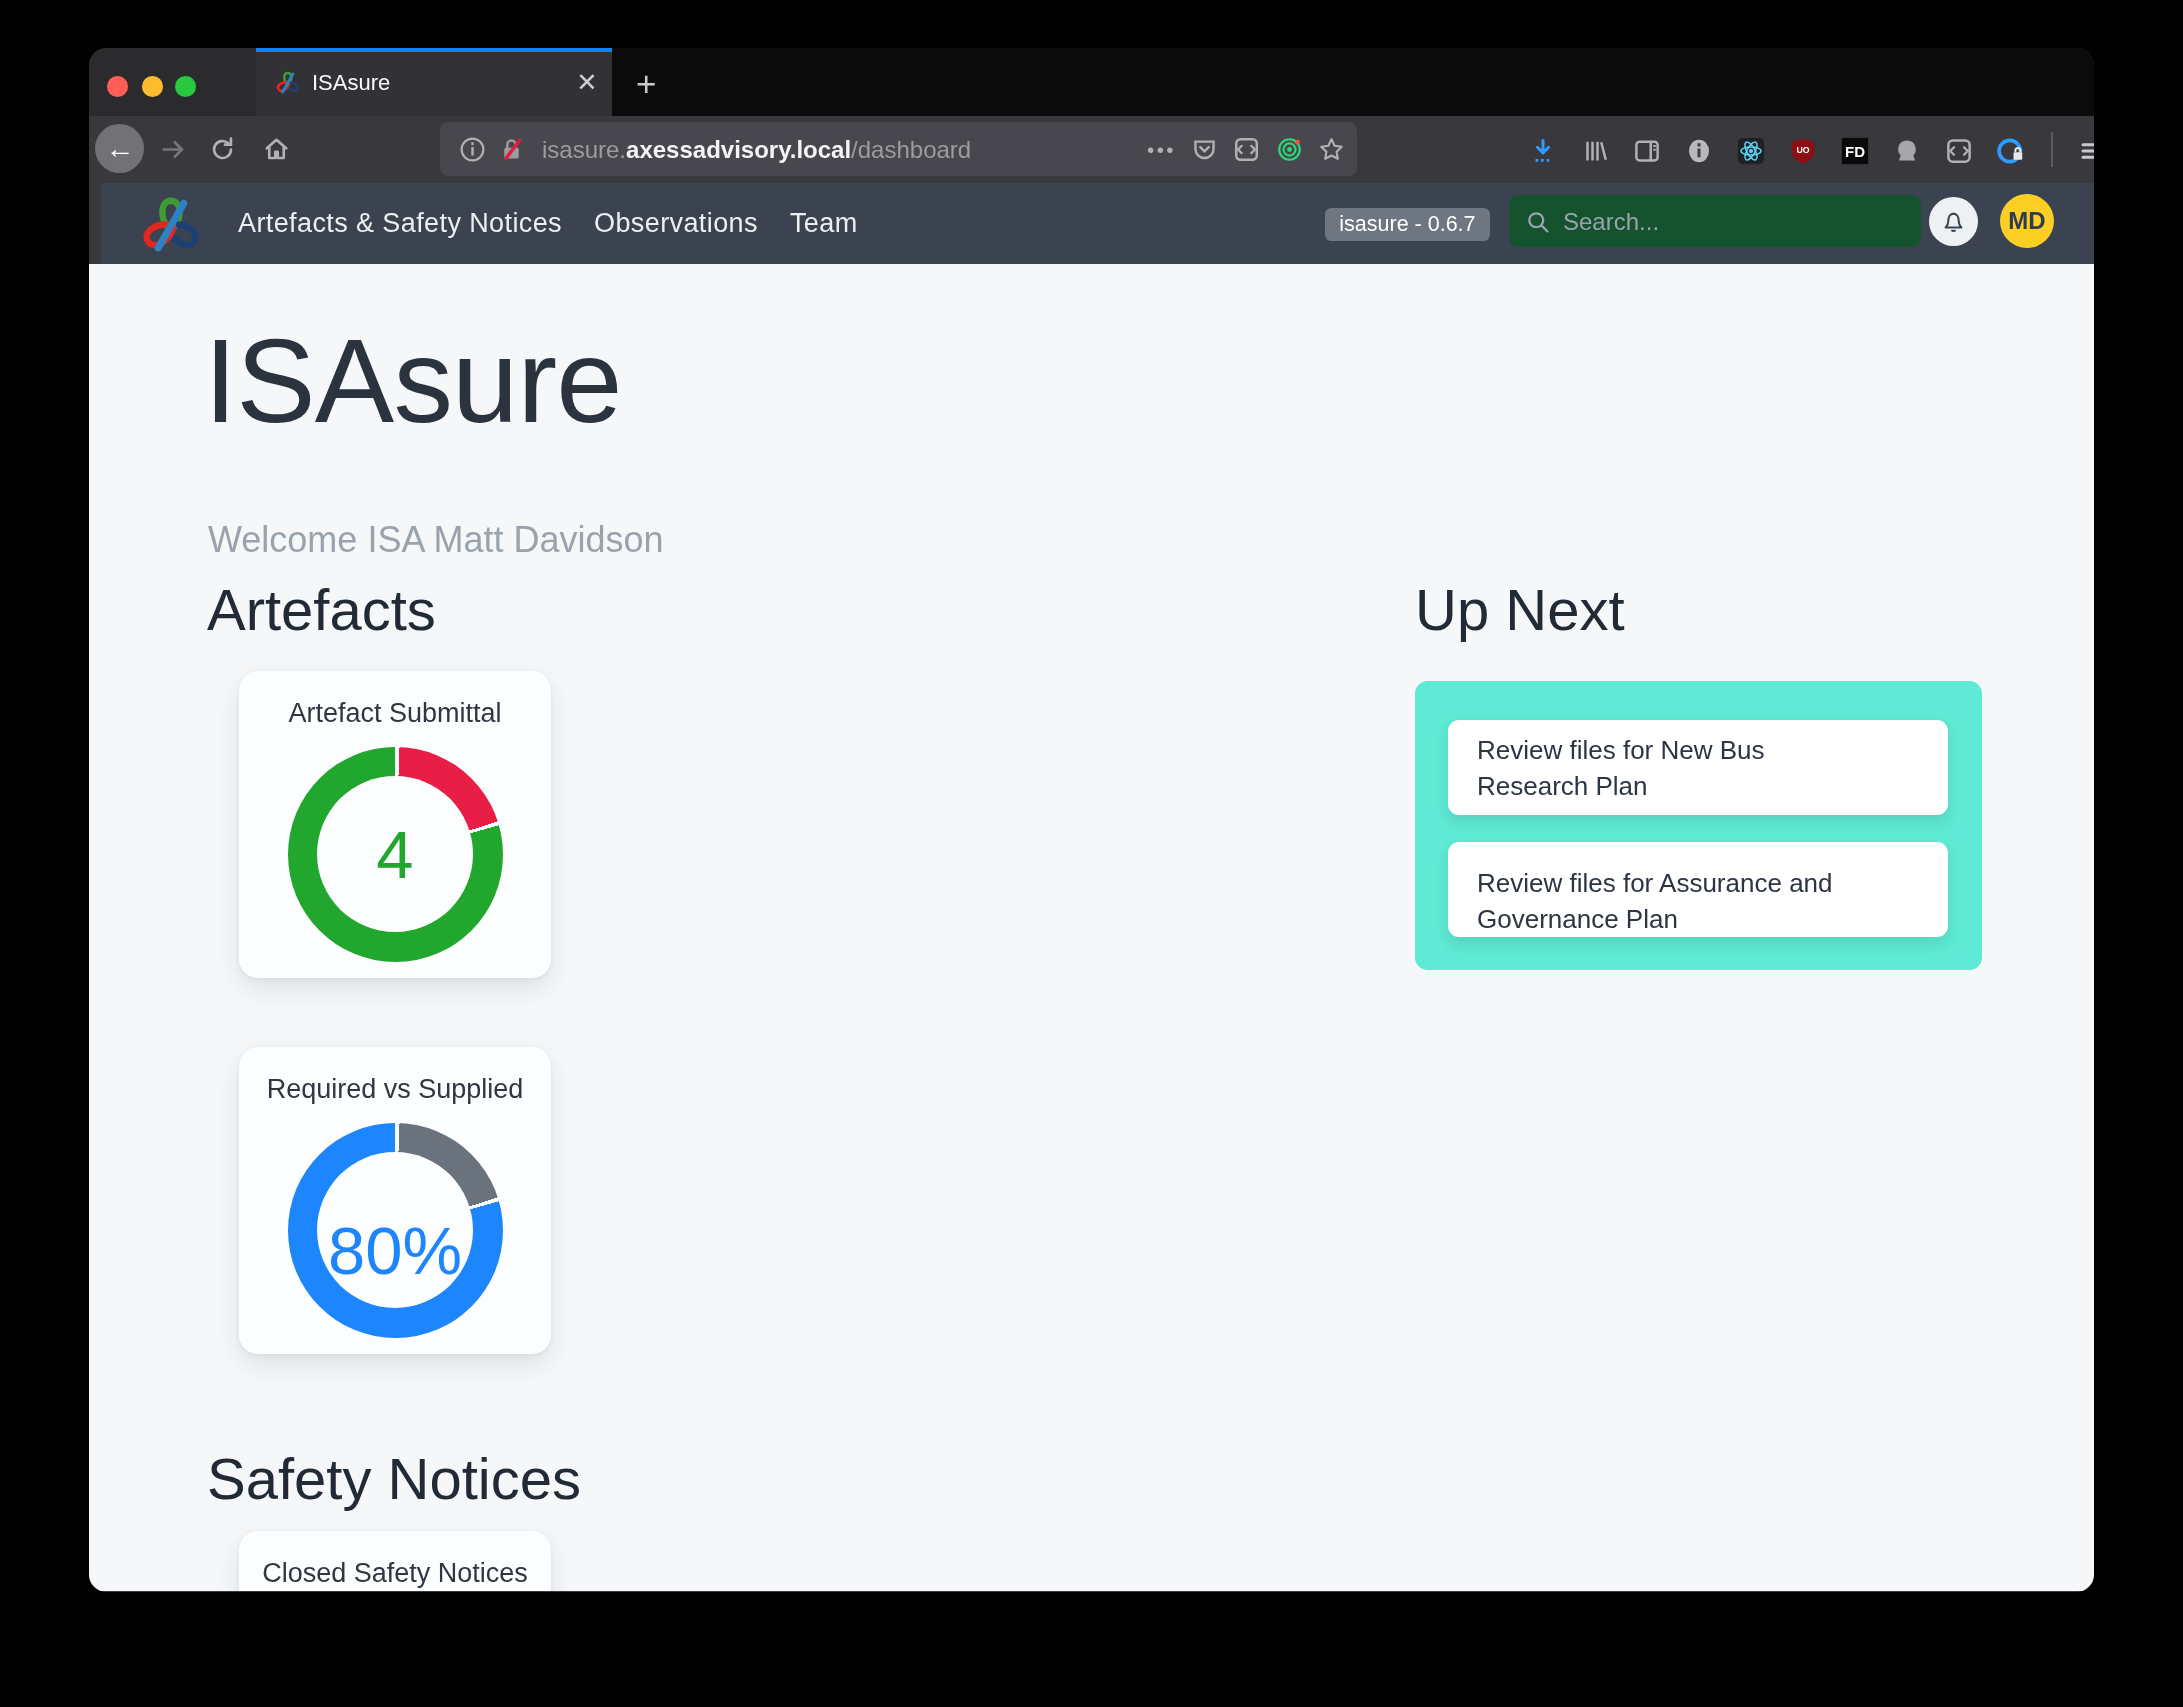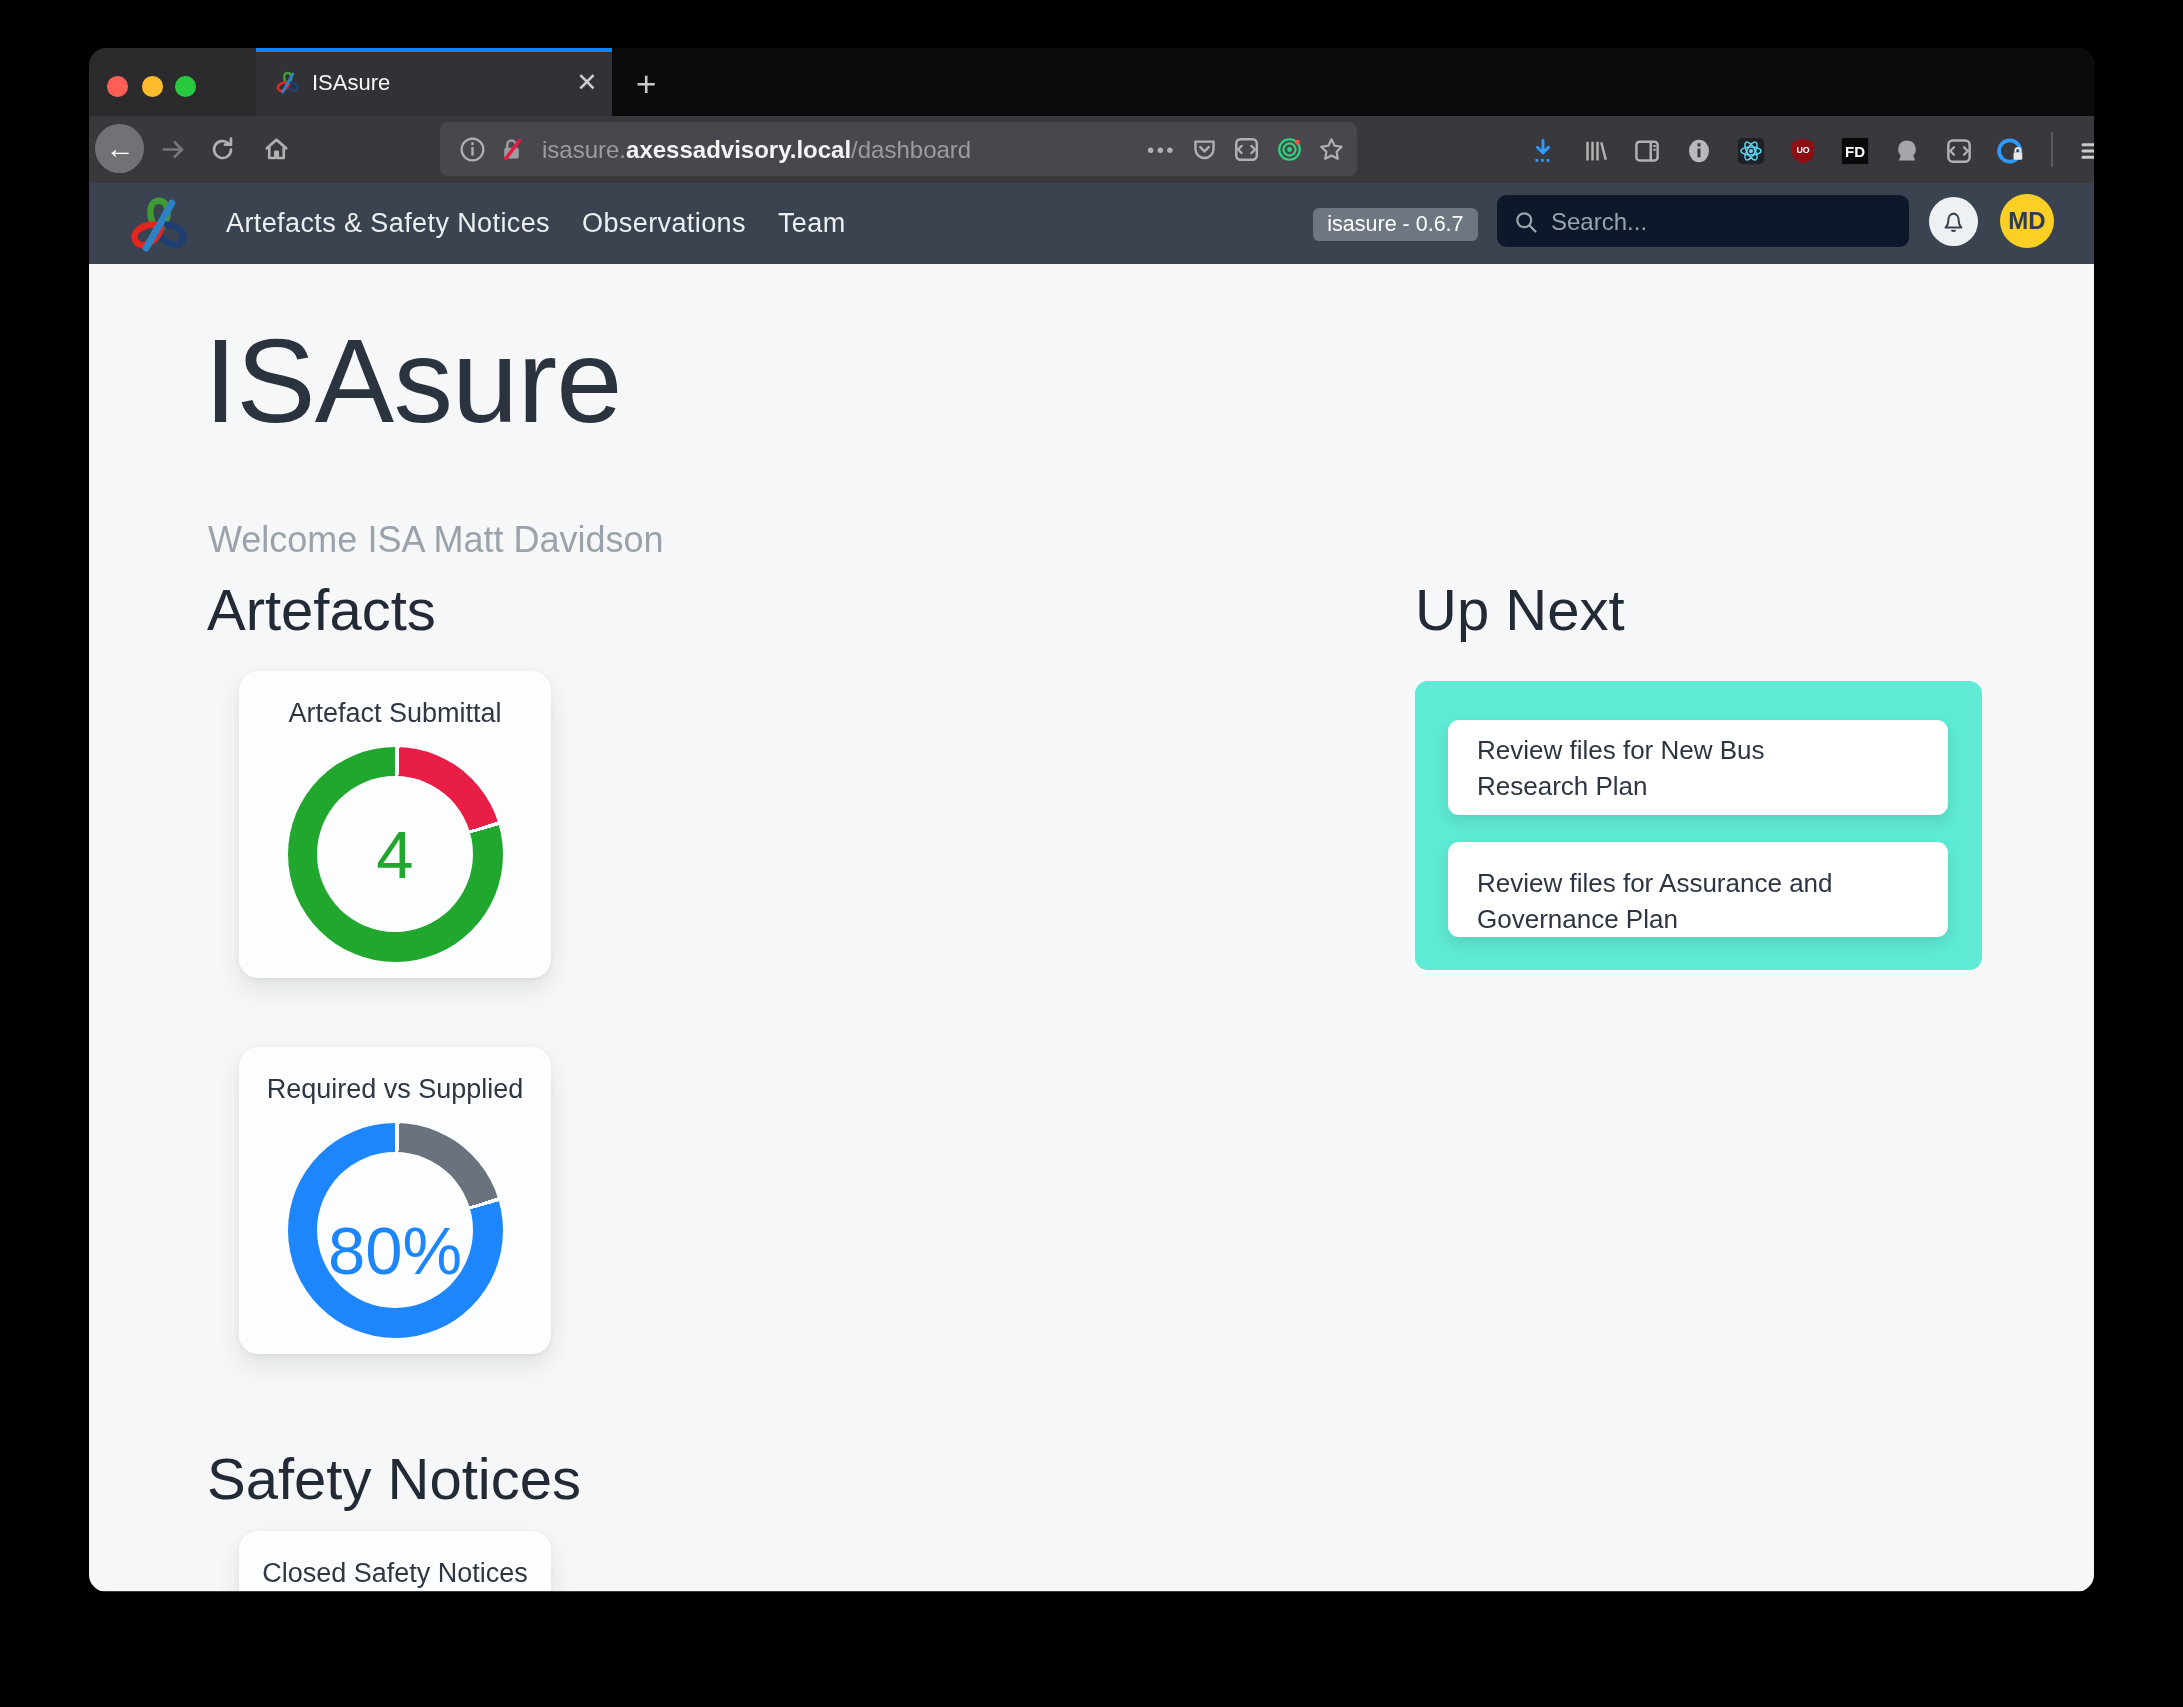--- a/index.html
+++ b/index.html
@@ -46,31 +46,31 @@
   .url-text { position:absolute; left:102px; top:13.5px; font-size:24px; white-space:nowrap; }
   .url-gray { color:#9b9ba0; } .url-white { color:#f5f5f6; font-weight:bold; }
   .page-actions { position:absolute; right:11px; top:12.7px; display:flex; gap:13.5px; }
   .page-actions .pa { width:29px; height:29px; }
   .dots { color:#b1b1b3; font-size:20.7px; letter-spacing:2.4px; line-height:29px; }
   .tb-icons { position:absolute; left:1439px; top:19px; display:flex; gap:22px; align-items:center; }
   .tb-icons .ti { width:30px; height:30px; position:relative; }
   .tb-sep { width:1.6px; height:35px; background:#5a5a5f; margin:-3.2px 3.2px 0 3.2px; }
   .warn-badge { position:absolute; right:-14px; top:-16px; width:34px; height:30px; }
   
-  .navbar { position:absolute; left:0; top:135px; width:100%; height:81px; background:#3b4351;padding-left:33px; }
+  .navbar { position:absolute; left:12px; top:135px; width:100%; height:81px; background:#3b4351;padding-left:33px; }
   .nav-logo { position:absolute; left:30px; top:9.5px; width:80px; height:64px; }
   .nav-links { position:absolute; left:137px; top:0; height:81px; display:flex; align-items:center; gap:32px; }
   .nav-link { font-size:27px; color:#eceff2; letter-spacing:0.4px; }
   .version-badge {
     position:absolute; left:1224px; top:25px; height:33px; padding:0 14.3px;
     background:#6e7681; color:#fff; font-size:21.5px; line-height:33px; border-radius:6.4px;
   }
   .searchbox {
     position:absolute; left:1408px; top:12px; width:412px; height:52px;
-    background:#0f172a; border-radius:9.5px;text-decoration:underline;
+    background:#14532d; border-radius:9.5px;text-decoration:underline;
   }
   .searchbox .mag { position:absolute; left:16px; top:13.5px; width:27px; height:27px; }
   .search-ph { position:absolute; left:54px; top:12.7px; font-size:24px; color:#9aa3ac; }
   .bell-btn {
     position:absolute; left:1840px; top:149px; width:49px; height:49px; border-radius:50%;
     background:#eef1f3; z-index:3;
   }
   .bell-btn svg { position:absolute; left:10.3px; top:9.5px; width:29px; height:29px; }
   .avatar {
     position:absolute; left:1911px; top:146px; width:54px; height:54px; border-radius:50%;

